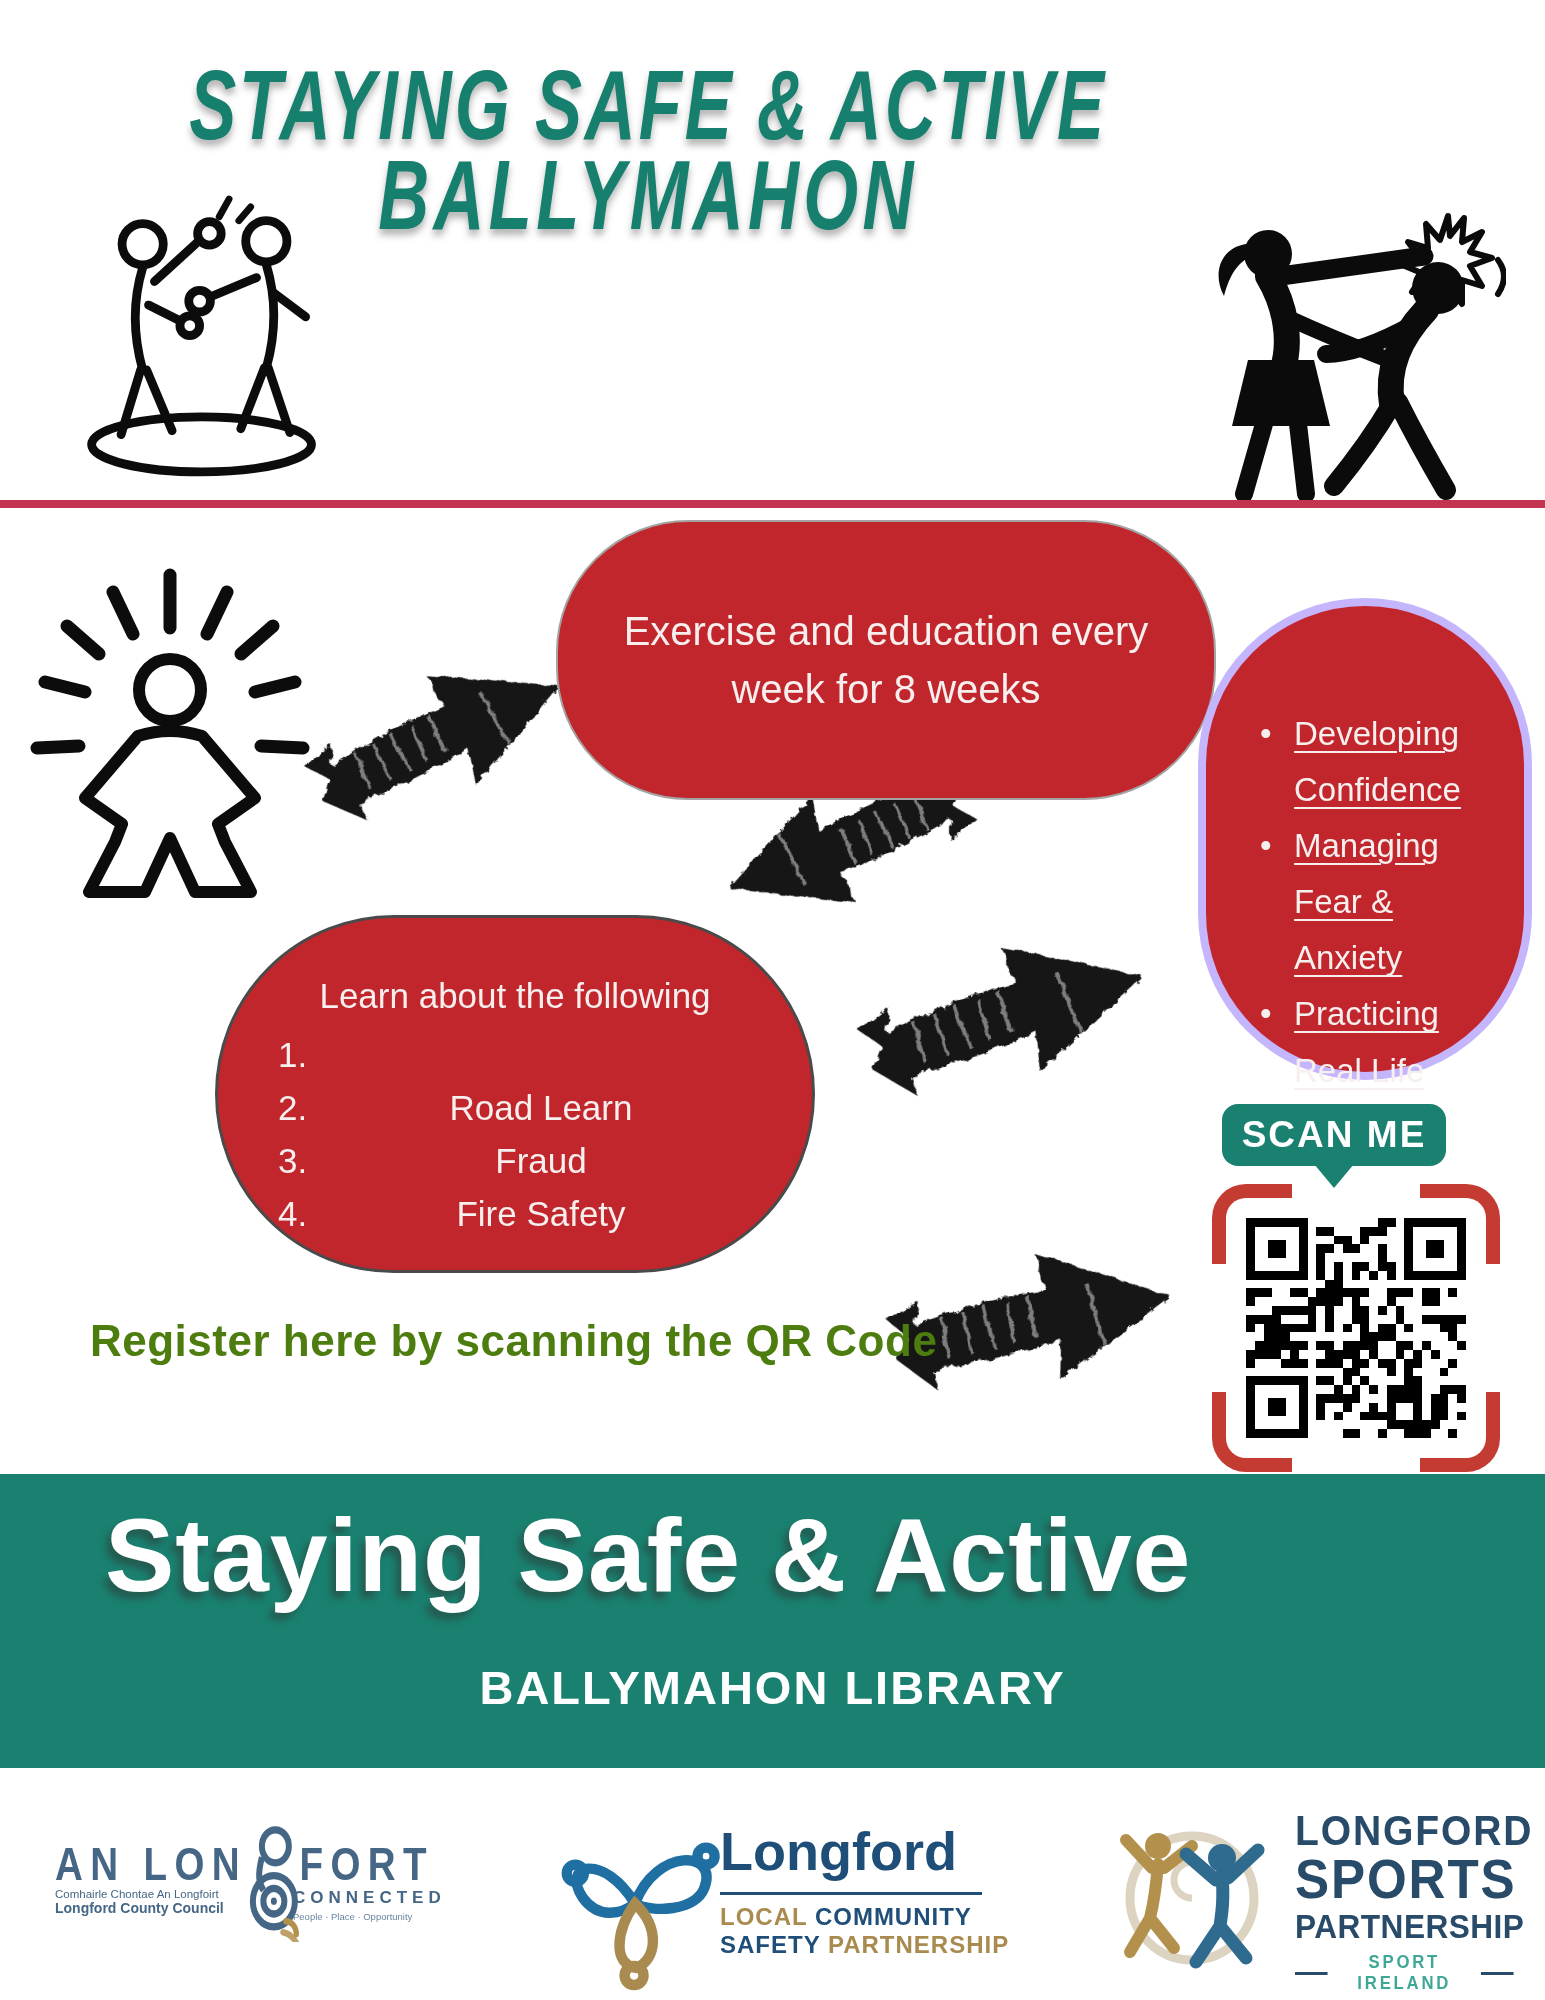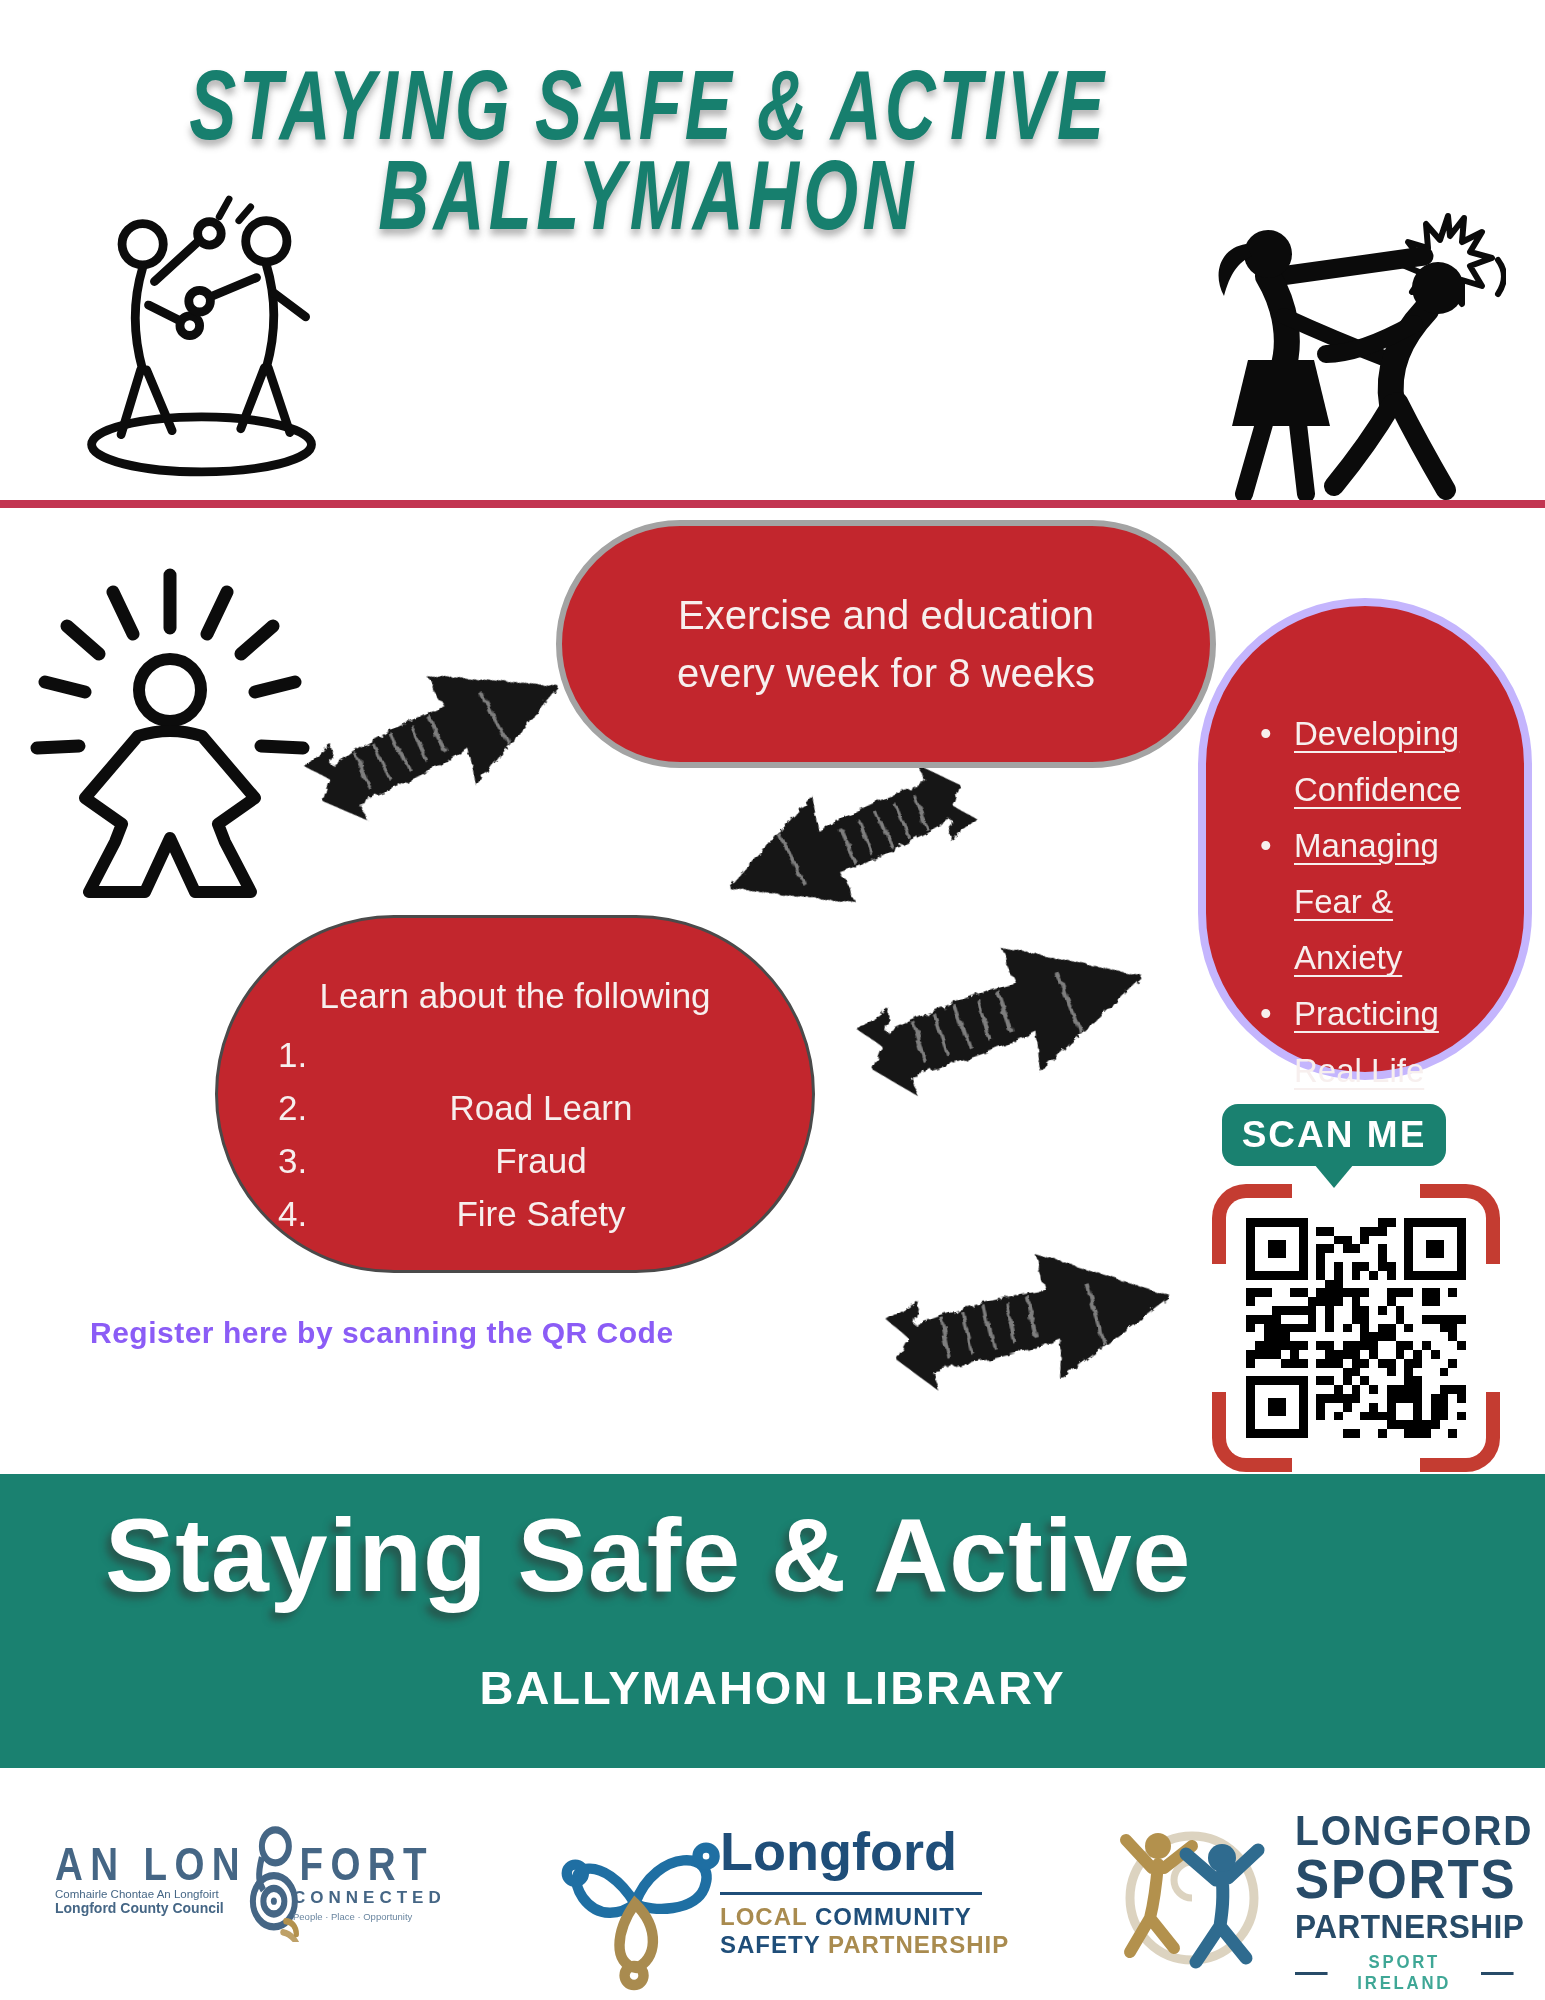--- a/index.html
+++ b/index.html
@@ -12,38 +12,38 @@
          color:#177F6E;font-weight:bold;font-style:italic;
          transform:scaleX(.72);transform-origin:648px 0;line-height:.92;}
   .title .l1{font-size:98px;letter-spacing:4px;text-shadow:0 6px 9px rgba(90,90,90,.45);}
   .title .l2{font-size:98px;letter-spacing:6px;text-shadow:0 6px 9px rgba(90,90,90,.45);}
 
   
   .topline{position:absolute;left:0;top:500px;width:1545px;height:8px;background:#C23551;}
 
   
   .bubble{background:#C2262D;color:#F7EFEE;box-sizing:border-box;}
-  .bubble-exercise{left:556px;top:520px;width:660px;height:248px;border-radius:132px;
-                   border:6px solid #a3a3a3;display:flex;align-items:center;justify-content:center;
+  .bubble-exercise{left:556px;top:520px;width:660px;height:280px;border-radius:132px;
+                   border:2px solid #a3a3a3;display:flex;align-items:center;justify-content:center;
                    text-align:center;font-size:40px;line-height:1.45;padding:0 62px;}
   .bubble-benefits{left:1198px;top:598px;width:334px;height:482px;border-radius:170px;
                    border:8px solid #c4b5fd;z-index:5;}
   .benefits-list{margin:100px 0 0 0;padding:0 28px 0 88px;list-style:none;font-size:33px;line-height:1.7;}
   .benefits-list li{position:relative;text-decoration:underline;text-underline-offset:6px;
                     text-decoration-thickness:2px;}
   .benefits-list li::before{content:"•";position:absolute;left:-34px;top:0;text-decoration:none;}
   .bubble-learn{left:215px;top:915px;width:600px;height:358px;border-radius:180px;
                 border:3px solid #4A4A4A;padding-top:58px;}
   .learn-heading{text-align:center;font-size:35px;margin:0 0 12px 0;}
   .learn-row{display:flex;padding:0 80px 0 60px;height:53px;align-items:center;font-size:35px;}
   .learn-num{width:72px;flex:none;}
   .learn-item{flex:1;text-align:center;}
 
   
-  .register{left:90px;top:1316px;font-size:30px;font-weight:bold;color:#8b5cf6;letter-spacing:.5px;}
+  .register{left:90px;top:1316px;font-size:44px;font-weight:bold;color:#4d7c0f;letter-spacing:.5px;}
 
   
   .scanme{left:1222px;top:1104px;width:224px;height:62px;background:#1A8170;border-radius:16px;
           color:#fff;font-weight:bold;font-size:37px;letter-spacing:2px;
           display:flex;align-items:center;justify-content:center;z-index:6;}
   .scanme::after{content:"";position:absolute;left:50%;top:60px;transform:translateX(-50%);
           border:20px solid transparent;border-top:24px solid #1A8170;border-bottom:none;}
   .qrframe{left:1212px;top:1184px;width:288px;height:288px;}
   .corner{position:absolute;width:80px;height:80px;border:14px solid #C43C31;box-sizing:border-box;}
   .corner.tl{left:0;top:0;border-right:none;border-bottom:none;border-top-left-radius:34px;}

